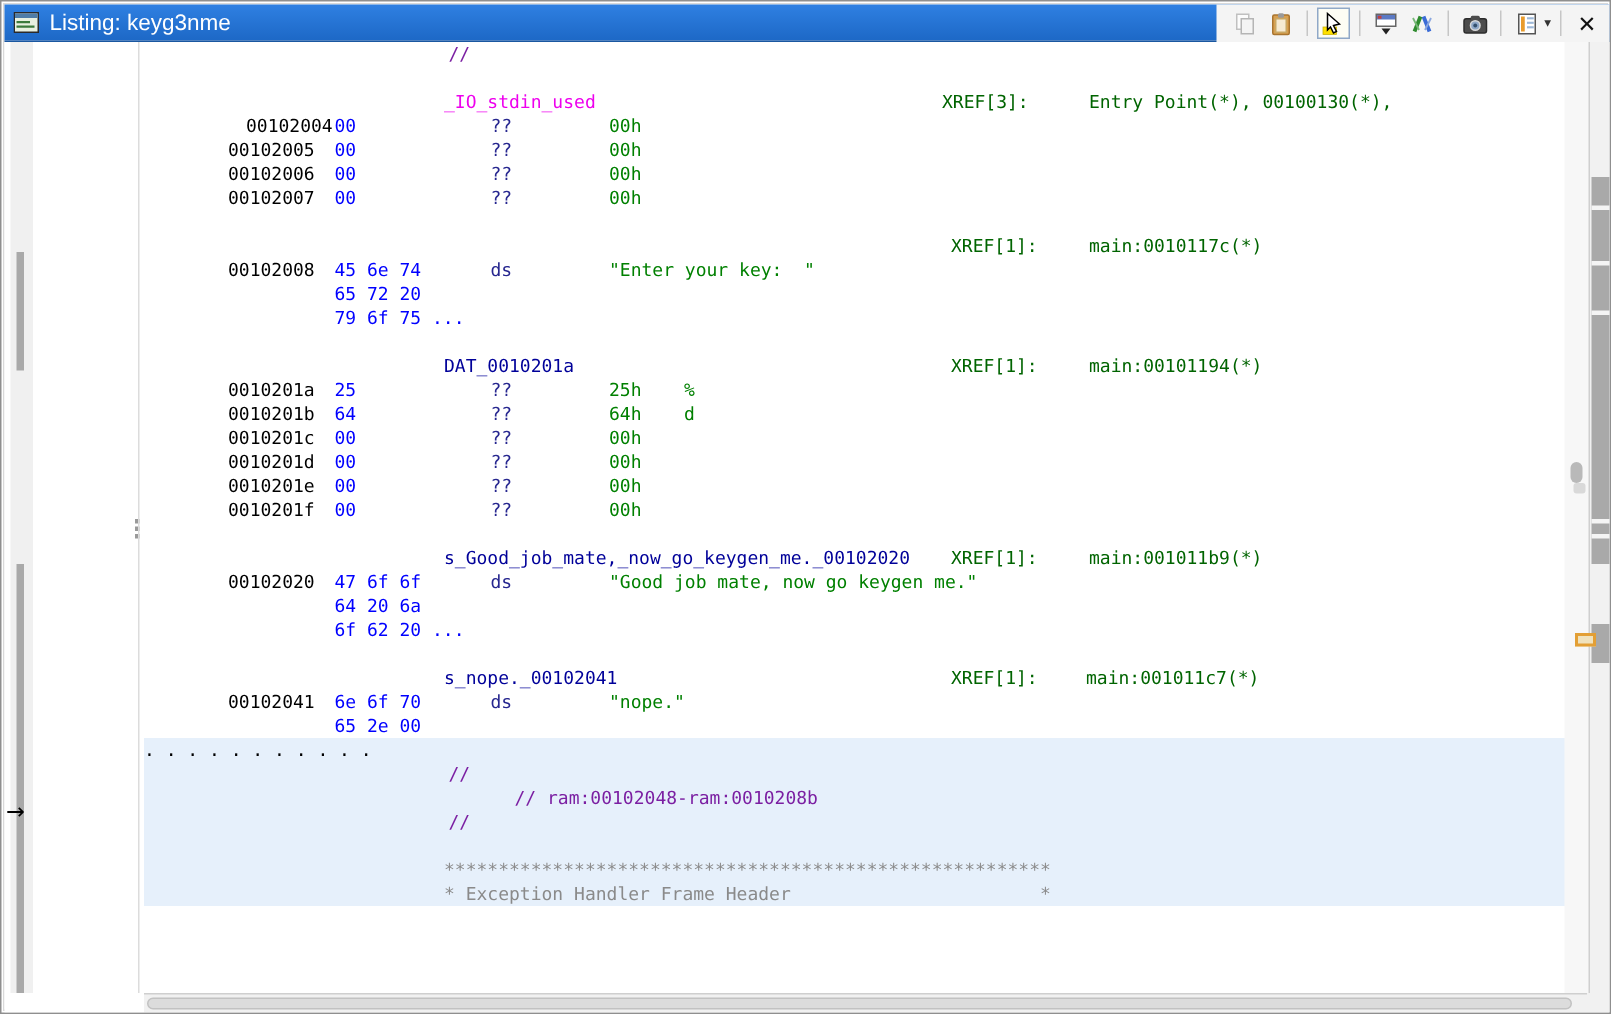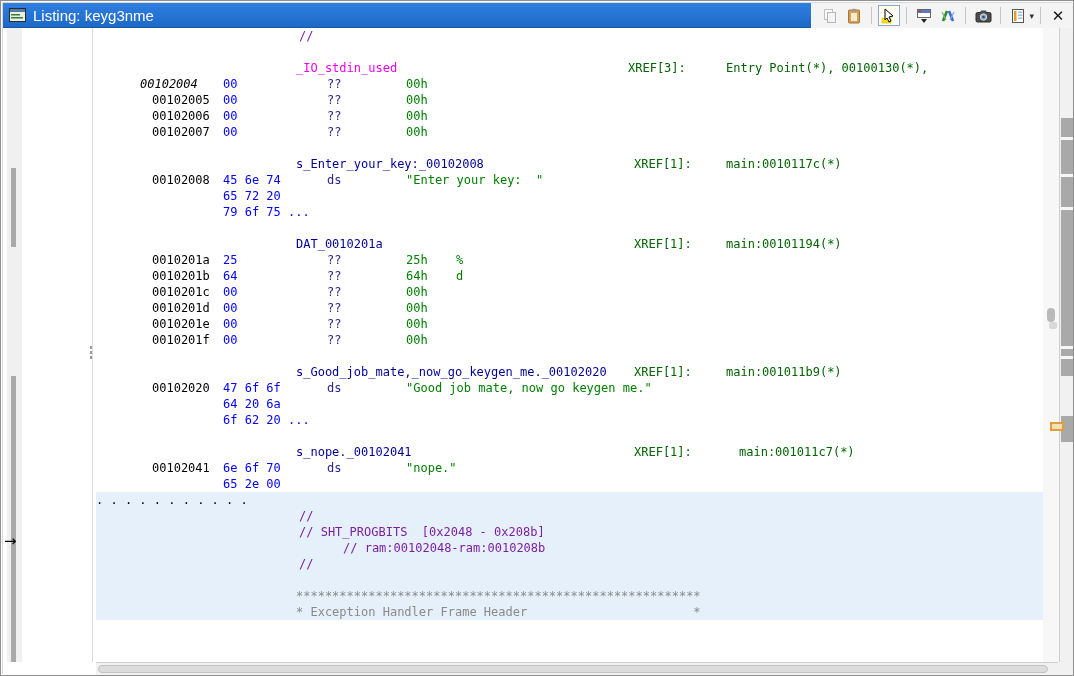--- a/index.html
+++ b/index.html
@@ -175,21 +175,21 @@
       <div class="line">
         <span class="f c-com" style="left: 203px;">//</span>
       </div>
       <div class="line"></div>
       <div class="line">
         <span class="f c-lblx" style="left: 200px;">_IO_stdin_used</span>
         <span class="f c-xref" style="left: 532px;">XREF[3]:</span>
         <span class="f c-xref" style="left: 630px;">Entry Point(*), 00100130(*),</span>
       </div>
       <div class="line">
-        <span class="f c-addr" style="left: 44px; font-style: italic;">00102004</span>
+        <span class="f c-addr" style="left: 68px;">00102004</span>
         <span class="f c-bytes" style="left: 127px;">00</span>
         <span class="f c-mn" style="left: 231px;">??</span>
         <span class="f c-op" style="left: 310px;">00h</span>
       </div>
       <div class="line">
         <span class="f c-addr" style="left: 56px;">00102005</span>
         <span class="f c-bytes" style="left: 127px;">00</span>
         <span class="f c-mn" style="left: 231px;">??</span>
         <span class="f c-op" style="left: 310px;">00h</span>
       </div>
@@ -200,21 +200,20 @@
         <span class="f c-op" style="left: 310px;">00h</span>
       </div>
       <div class="line">
         <span class="f c-addr" style="left: 56px;">00102007</span>
         <span class="f c-bytes" style="left: 127px;">00</span>
         <span class="f c-mn" style="left: 231px;">??</span>
         <span class="f c-op" style="left: 310px;">00h</span>
       </div>
       <div class="line"></div>
       <div class="line">
-        <span class="f c-lbl" style="left: 200px;">s_Enter_your_key:_00102008</span>
         <span class="f c-xref" style="left: 538px;">XREF[1]:</span>
         <span class="f c-xref" style="left: 630px;">main:0010117c(*)</span>
       </div>
       <div class="line">
         <span class="f c-addr" style="left: 56px;">00102008</span>
         <span class="f c-bytes" style="left: 127px;">45 6e 74</span>
         <span class="f c-mn" style="left: 231px;">ds</span>
         <span class="f c-op" style="left: 310px;">"Enter your key:  "</span>
       </div>
       <div class="line">
@@ -282,39 +281,36 @@
       <div class="line">
         <span class="f c-bytes" style="left: 127px;">64 20 6a</span>
       </div>
       <div class="line">
         <span class="f c-bytes" style="left: 127px;">6f 62 20 ...</span>
       </div>
       <div class="line"></div>
       <div class="line">
         <span class="f c-lbl" style="left: 200px;">s_nope._00102041</span>
         <span class="f c-xref" style="left: 538px;">XREF[1]:</span>
-        <span class="f c-xref" style="left: 643px;">main:001011c7(*)</span>
+        <span class="f c-xref" style="left: 628px;">main:001011c7(*)</span>
       </div>
       <div class="line">
         <span class="f c-addr" style="left: 56px;">00102041</span>
         <span class="f c-bytes" style="left: 127px;">6e 6f 70</span>
         <span class="f c-mn" style="left: 231px;">ds</span>
         <span class="f c-op" style="left: 310px;">"nope."</span>
       </div>
       <div class="line">
         <span class="f c-bytes" style="left: 127px;">65 2e 00</span>
       </div>
       <div class="line hl">
         <span class="f c-sep" style="left: 0px;">. . . . . . . . . . .</span>
       </div>
       <div class="line hl">
         <span class="f c-com" style="left: 203px;">//</span>
-      </div>
-      <div class="line hl">
-        <span class="f c-com" style="left: 203px;">// SHT_PROGBITS  [0x2048 - 0x208b]</span>
       </div>
       <div class="line hl">
         <span class="f c-com" style="left: 203px; margin-left: 44px;">// ram:00102048-ram:0010208b</span>
       </div>
       <div class="line hl">
         <span class="f c-com" style="left: 203px;">//</span>
       </div>
       <div class="line hl"></div>
       <div class="line hl">
         <span class="f c-plate" style="left: 200px;">********************************************************</span>

